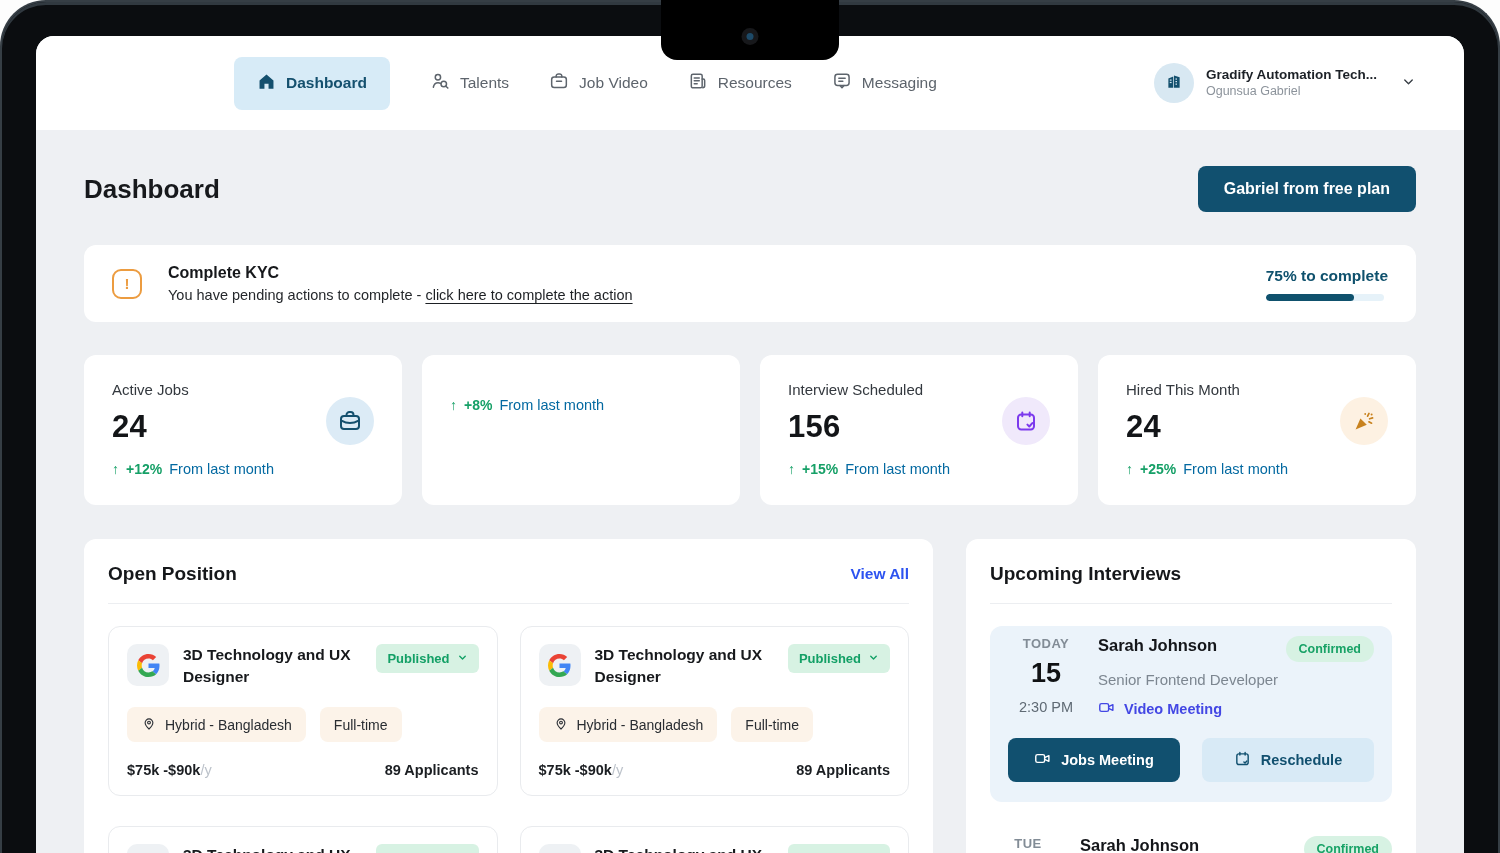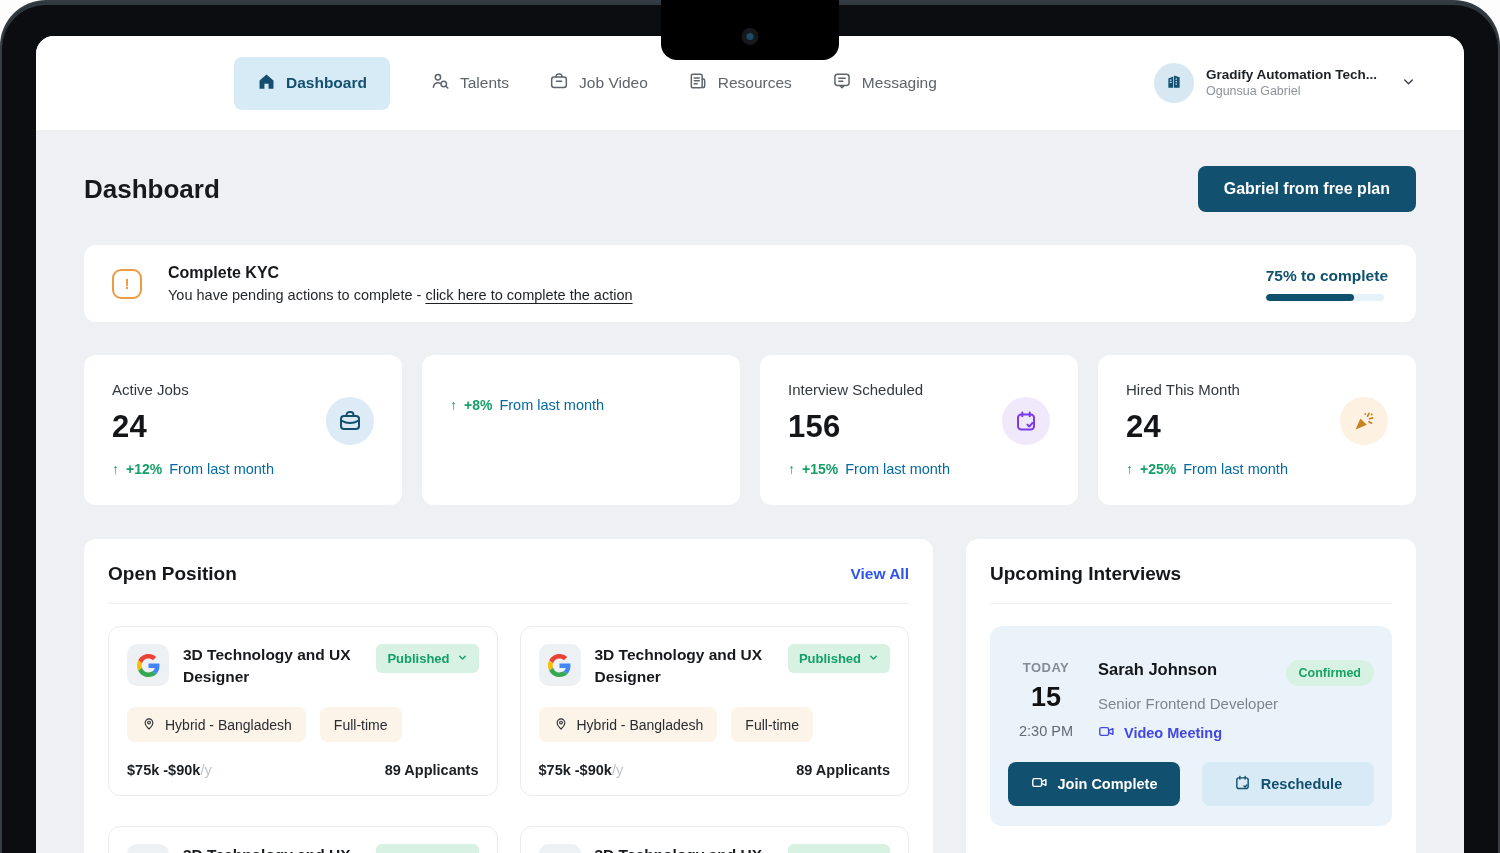--- a/index.html
+++ b/index.html
@@ -88,21 +88,21 @@
   .jc-pill { display:flex; align-items:center; gap:7px; background:#d7f2e3; color:#13a066;
              font-size:13px; font-weight:700; padding:7px 11px; border-radius:6px; cursor:pointer; flex:0 0 auto; }
   .jc-tags { display:flex; gap:14px; margin-top:20px; }
   .jc-tag { display:flex; align-items:center; gap:8px; background:#fcf3e9; border-radius:8px;
             padding:8px 14px; font-size:14px; color:#292d32; }
   .jc-bottom { display:flex; justify-content:space-between; margin-top:20px; align-items:center; }
   .jc-salary { font-size:14.5px; font-weight:700; color:#1b1e22; }
   .jc-salary .per { color:#bcc2ca; font-weight:400; }
   .jc-applicants { font-size:14.5px; font-weight:600; color:#1b1e22; }
 
-  .iv-card { background:#ebf3fa; border-radius:12px; padding:34px 18px 20px; }
+  .iv-card { background:#ebf3fa; border-radius:12px; padding:10px 18px 20px; }
   .iv-grid { display:grid; grid-template-columns:76px 1fr; column-gap:14px; }
   .iv-day { font-size:13px; font-weight:600; color:#828c96; letter-spacing:.5px; text-align:center; }
   .iv-date { font-size:27px; font-weight:800; color:#101214; text-align:center; margin-top:7px; }
   .iv-time { font-size:14.5px; color:#5f6a74; text-align:center; margin-top:10px; white-space:nowrap; }
   .iv-name-row { display:flex; justify-content:space-between; align-items:flex-start; }
   .iv-name { font-size:16.5px; font-weight:700; color:#14161a; }
   .iv-status { background:#d7f2e3; color:#18a266; font-size:12.5px; font-weight:700;
                padding:6px 13px; border-radius:999px; }
   .iv-role { font-size:15px; color:#7c8690; margin-top:9px; }
   .iv-video { display:flex; align-items:center; gap:9px; margin-top:11px; color:#4347e4;
@@ -466,21 +466,21 @@
               </div>
             </div>
             <div class="iv-buttons">
               <button class="iv-btn join">
                 <span>
                   <svg width="17" height="17" viewBox="0 0 24 24" fill="none" stroke="currentColor" stroke-width="2" stroke-linejoin="round">
                     <rect x="2.5" y="6.5" width="12.5" height="11" rx="2.5"></rect>
                     <path d="M15 10.8 21 8v8l-6-2.8"></path>
                   </svg>
                 </span>
-                <span>Join Complete</span>
+                <span>Jobs Meeting</span>
               </button>
               <button class="iv-btn resched">
                 <span>
                   <svg width="17" height="17" viewBox="0 0 24 24" fill="none" stroke="currentColor" stroke-width="2" stroke-linecap="round" stroke-linejoin="round">
                     <rect x="4" y="5.5" width="16" height="15" rx="3"></rect>
                     <path d="M8.3 3.4v3.8M15.7 3.4v3.8"></path>
                     <path d="m14 16.8 1.6 1.6 2.6-2.9"></path>
                   </svg>
                 </span>
                 <span>Reschedule</span>

